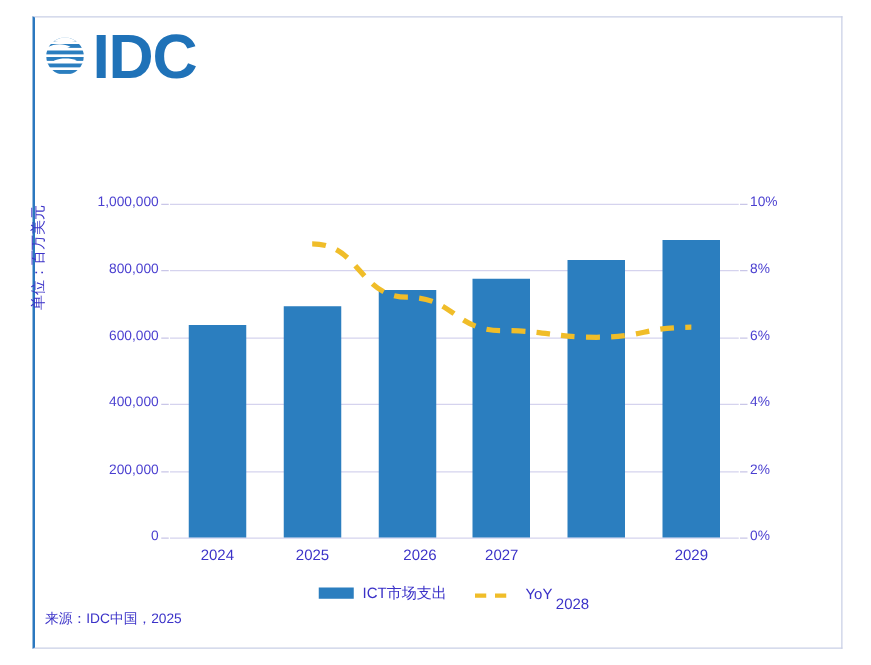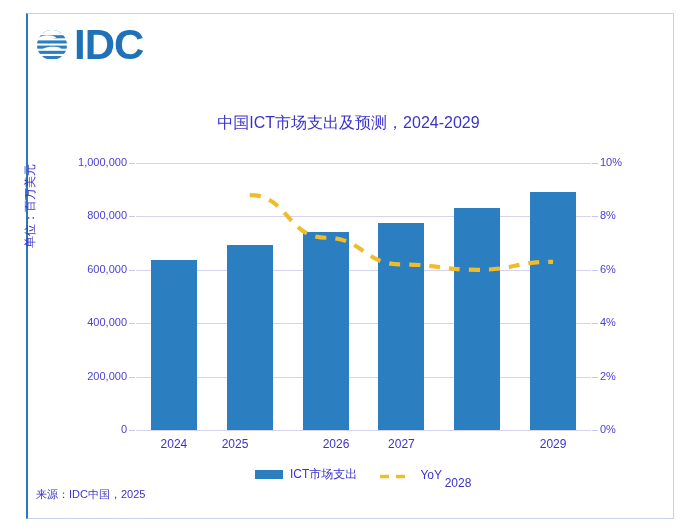--- a/index.html
+++ b/index.html
@@ -26,21 +26,21 @@
     background:#fff;
   }
   
   #logo{
     position:absolute;left:34px;top:27px;
     display:flex;align-items:center;gap:4px;
   }
   #logo .globe{width:36px;height:36px;display:block;}
   #logo .wordmark{
     font-family:"Liberation Sans","DejaVu Sans",sans-serif;
-    font-size:42px;font-weight:bold;color:#1f72b8;
+    font-size:50px;font-weight:bold;color:#1f72b8;
     letter-spacing:-1px;line-height:36px;
   }
   
   #chart-title{
     position:absolute;left:0;top:113px;width:697px;
     text-align:center;
     font-size:16px;color:#3b32c8;
     font-family:"Liberation Sans","DejaVu Sans",sans-serif;
   }
   
@@ -134,21 +134,20 @@
           <path d="M1 2 C 14 9, 22 9, 35 2 L 35 -2 L 1 -2 Z" fill="#ffffff"></path>
           <path d="M-2 11 C 10 6, 16 6, 24 11 C 16 16, 8 15, -2 14 Z" fill="#ffffff" opacity="0"></path>
         </g>
         <path d="M3.2 11.2 C 10 7.4, 17 7.6, 22.4 10.4 C 16 13.4, 9 13.2, 3.2 11.2 Z" fill="#ffffff"></path>
         <path d="M9 21.5 C 15 19.2, 22 19.5, 27.5 21.2 C 22 23.8, 14 23.6, 9 21.5 Z" fill="#ffffff"></path>
       </svg>
     </span>
     <span class="wordmark">IDC</span>
   </div>
 
-  <div id="chart-title">中国ICT市场支出及预测，2024-2029</div>
 
   <div id="yaxis-caption">单位：百万美元</div>
 
   <div id="plot">
 
     <div id="grid-layer">
         <div class="gridline" style="top: 267px;"></div>
         <div class="gridline" style="top: 213.6px;"></div>
         <div class="gridline" style="top: 160.2px;"></div>
         <div class="gridline" style="top: 106.8px;"></div>
@@ -189,21 +188,21 @@
         <div class="bar" title="2026: 742,000" style="left: 166.583px; height: 198.114px; background: rgb(43, 126, 191);"></div>
         <div class="bar" title="2027: 774,000" style="left: 242.417px; height: 206.658px; background: rgb(43, 126, 191);"></div>
         <div class="bar" title="2028: 830,000" style="left: 318.25px; height: 221.61px; background: rgb(43, 126, 191);"></div>
         <div class="bar" title="2029: 893,000" style="left: 394.083px; height: 238.431px; background: rgb(43, 126, 191);"></div>
       </div>
     <svg id="yoy-svg">
         <path d="M 113.75 32.039999999999964 C 151.66666666666666 32.039999999999964, 151.66666666666666 74.76000000000002, 189.58333333333331 74.76000000000002 C 227.49999999999997 74.76000000000002, 227.49999999999997 101.46000000000001, 265.41666666666663 101.46000000000001 C 303.3333333333333 101.46000000000001, 303.3333333333333 106.80000000000001, 341.25 106.80000000000001 C 379.16666666666663 106.80000000000001, 379.16666666666663 98.78999999999999, 417.0833333333333 98.78999999999999" fill="none" stroke="#f0bd29" stroke-width="4.2" stroke-dasharray="11 9" stroke-linecap="butt"></path>
       </svg>
     <div id="xlabels">
         <div class="xlabel" style="left: 37.9167px;">2024</div>
-        <div class="xlabel" style="left: 99px;">2025</div>
+        <div class="xlabel" style="left: 114px;">2025</div>
         <div class="xlabel" style="left: 200px;">2026</div>
         <div class="xlabel" style="left: 265.417px;">2027</div>
         <div class="xlabel" style="left: 322px; margin-top: 39px;">2028</div>
         <div class="xlabel" style="left: 417.083px;">2029</div>
       </div>
   </div>
 
   <div id="legend">
     <div class="legend-item">
       <span class="legend-swatch-bar"></span>

